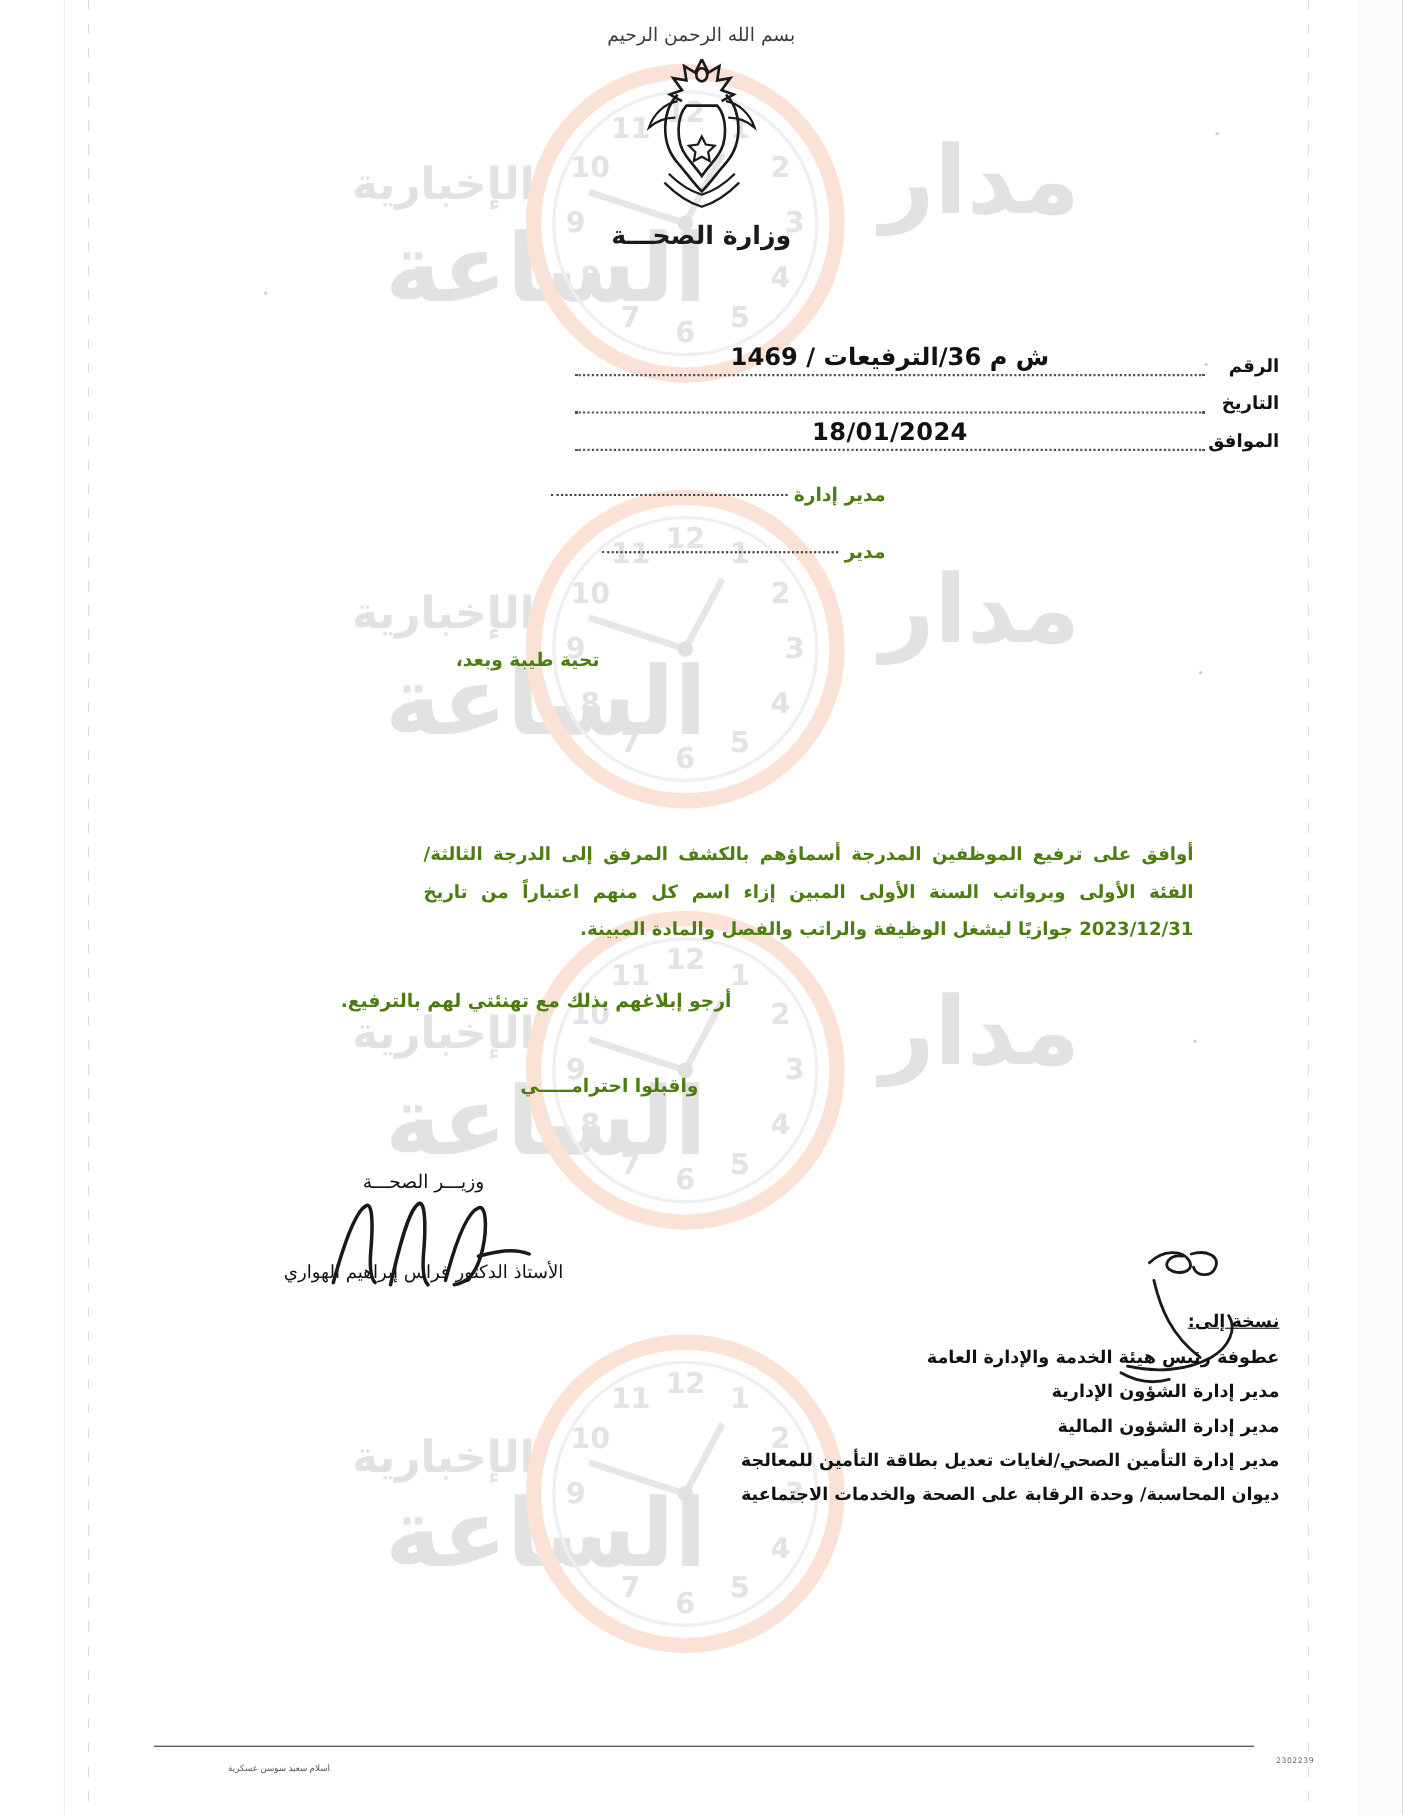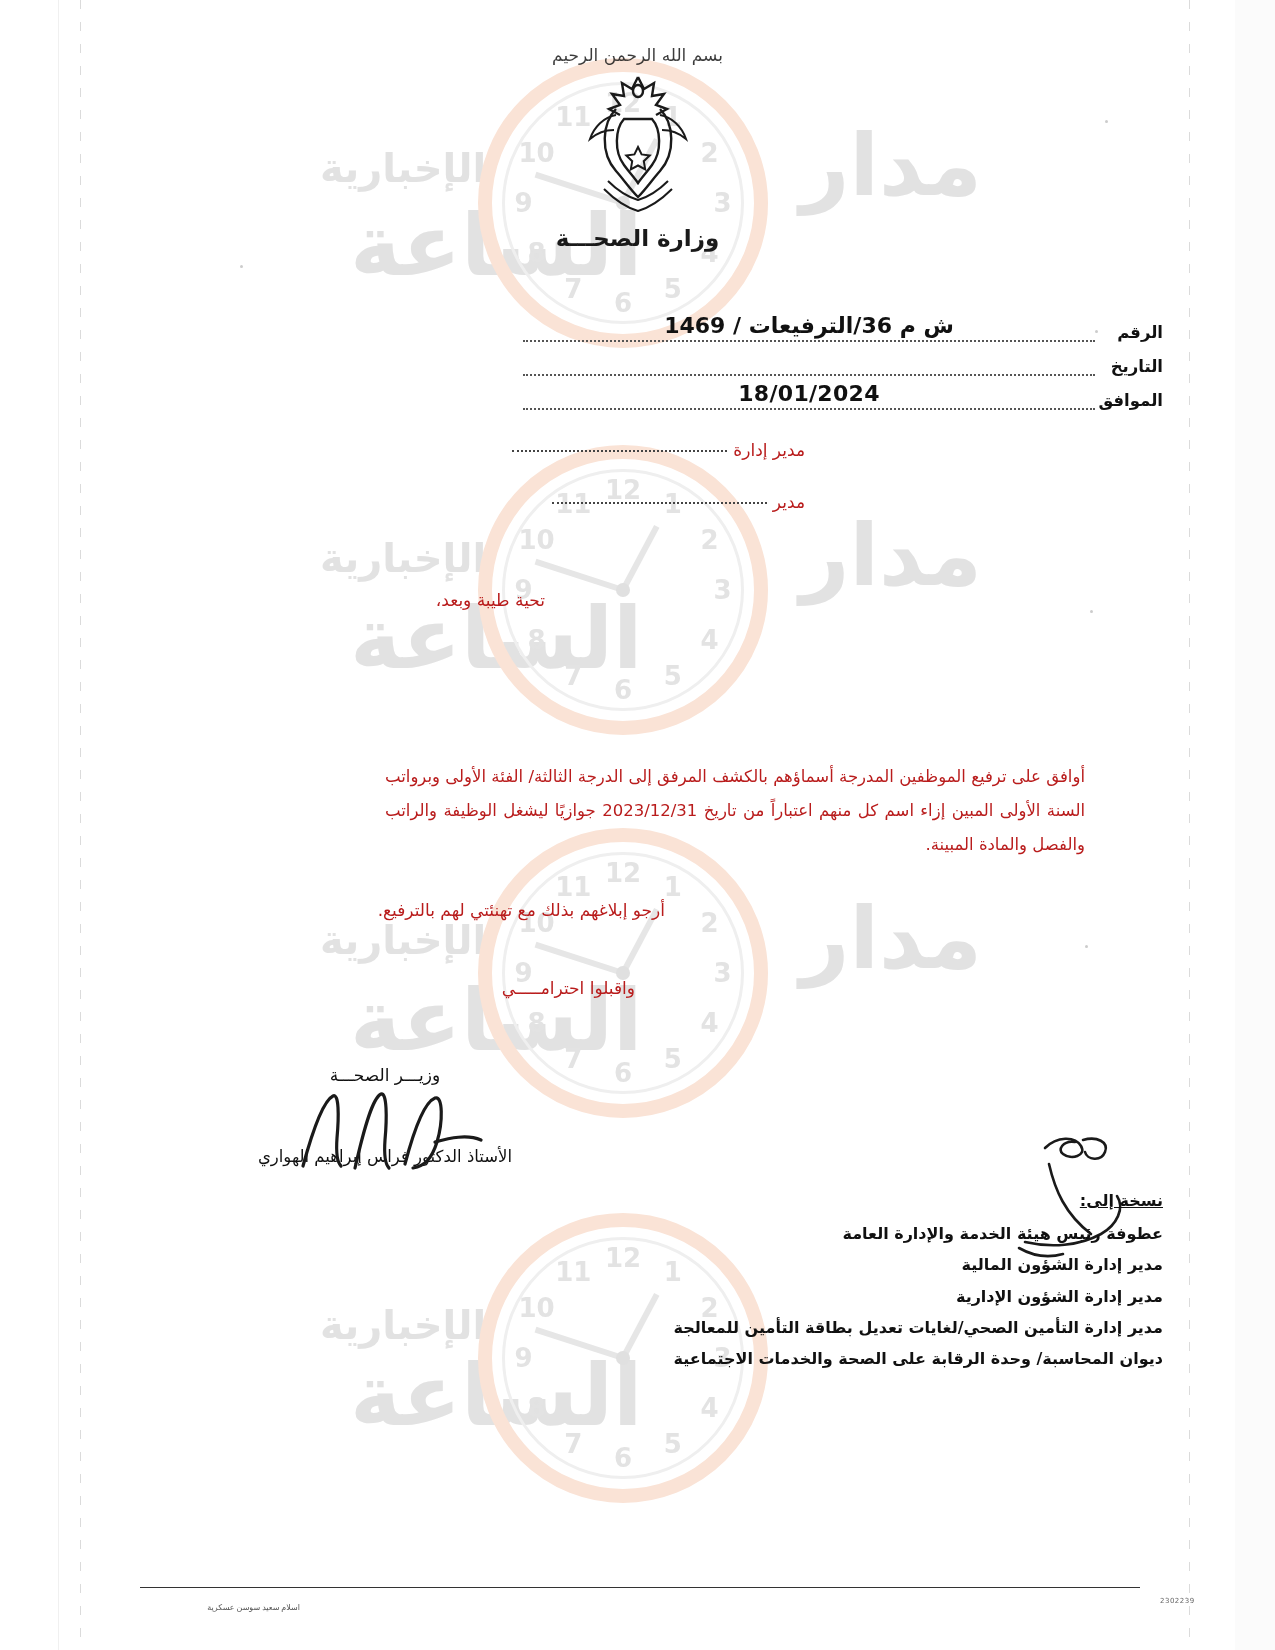--- a/index.html
+++ b/index.html
@@ -94,21 +94,21 @@
     border-radius: 50%;
     left: 50%; top: 50%;
     transform: translate(-50%,-50%);
   }
 
   
   .emblem {
     position: absolute;
     left: 50%;
     transform: translateX(-50%);
-    top: 45px;
+    top: 22px;
     width: 230px;
     text-align: center;
     color: #1a1a1a;
   }
   .basmala {
     font-size: 17px;
     letter-spacing: -1px;
     opacity: .85;
     margin-bottom: 4px;
   }
@@ -154,23 +154,23 @@
     font-size: 22px;
     font-weight: 700;
     letter-spacing: .3px;
   }
   .meta-val.ltr { direction: ltr; }
 
   
   .body-txt {
     position: absolute;
     direction: rtl;
-    color: #b91c1c;
+    color: #4d7c0f;
     font-size: 17px;
-    font-weight: 400;
+    font-weight: 700;
   }
   .addr1 { right: 470px; top: 440px; }
   .addr2 { right: 470px; top: 492px; }
   .addr-dots {
     display: inline-block;
     width: 215px;
     border-bottom: 2px dotted #444;
     margin-right: 6px;
     vertical-align: 4px;
   }
@@ -461,22 +461,22 @@
         <path d="M44 34 C50 60, 60 84, 86 104"></path>
         <path d="M20 112 C46 118, 74 116, 96 104 C112 95, 120 78, 112 66"></path>
         <path d="M14 118 C28 126, 44 128, 58 124"></path>
       </g>
     </svg>
   </div>
 
   <div class="cc">
     <div class="cc-title">نسخة إلى:</div>
     <div>عطوفة رئيس هيئة الخدمة والإدارة العامة</div>
+    <div>مدير إدارة الشؤون الإدارية</div>
     <div>مدير إدارة الشؤون المالية</div>
-    <div>مدير إدارة الشؤون الإدارية</div>
     <div>مدير إدارة التأمين الصحي/لغايات تعديل بطاقة التأمين للمعالجة</div>
     <div>ديوان المحاسبة/ وحدة الرقابة على الصحة والخدمات الاجتماعية</div>
   </div>
 
   <div class="footer-line"></div>
   <div class="footer-note">اسلام سعيد سوسن عسكرية</div>
   <div class="footer-code">2302239</div>
 
   <div class="speck" style="left:1105px; top:120px; width:3px; height:3px;"></div>
   <div class="speck" style="left:1095px; top:330px; width:3px; height:3px;"></div>

